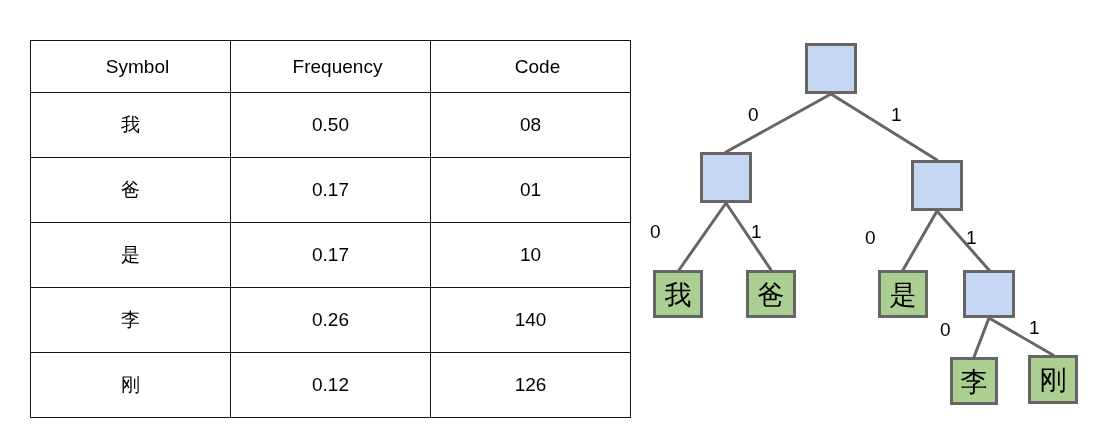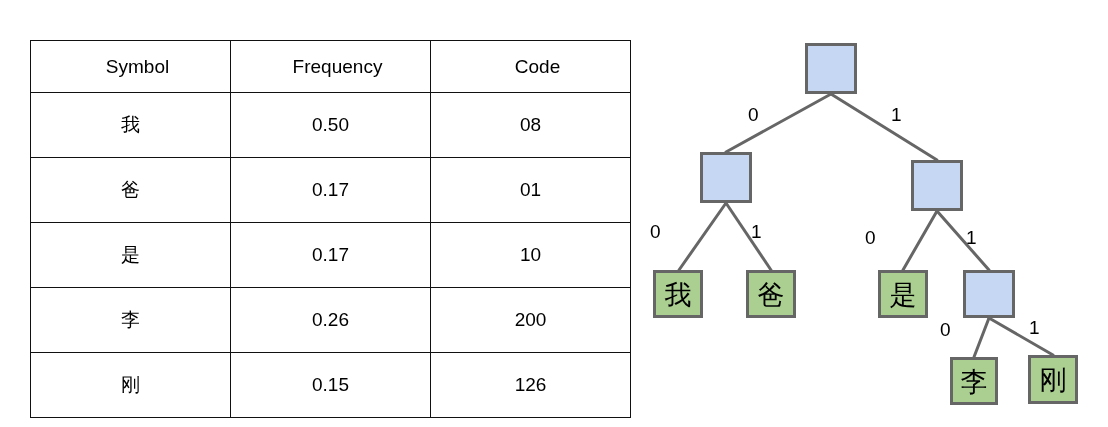--- a/index.html
+++ b/index.html
@@ -114,25 +114,25 @@
       <td>01</td>
     </tr>
     <tr>
       <td class="cjk">是</td>
       <td>0.17</td>
       <td>10</td>
     </tr>
     <tr>
       <td class="cjk">李</td>
       <td>0.26</td>
-      <td>200</td>
+      <td>140</td>
     </tr>
     <tr>
       <td class="cjk">刚</td>
-      <td>0.15</td>
+      <td>0.12</td>
       <td>126</td>
     </tr>
   </tbody>
 </table>
 
 <div id="huffman-tree">
 
   <svg id="tree-edges" viewBox="0 0 508 427">
     <g stroke="#666666" stroke-width="3" fill="none" stroke-linecap="round">
 

